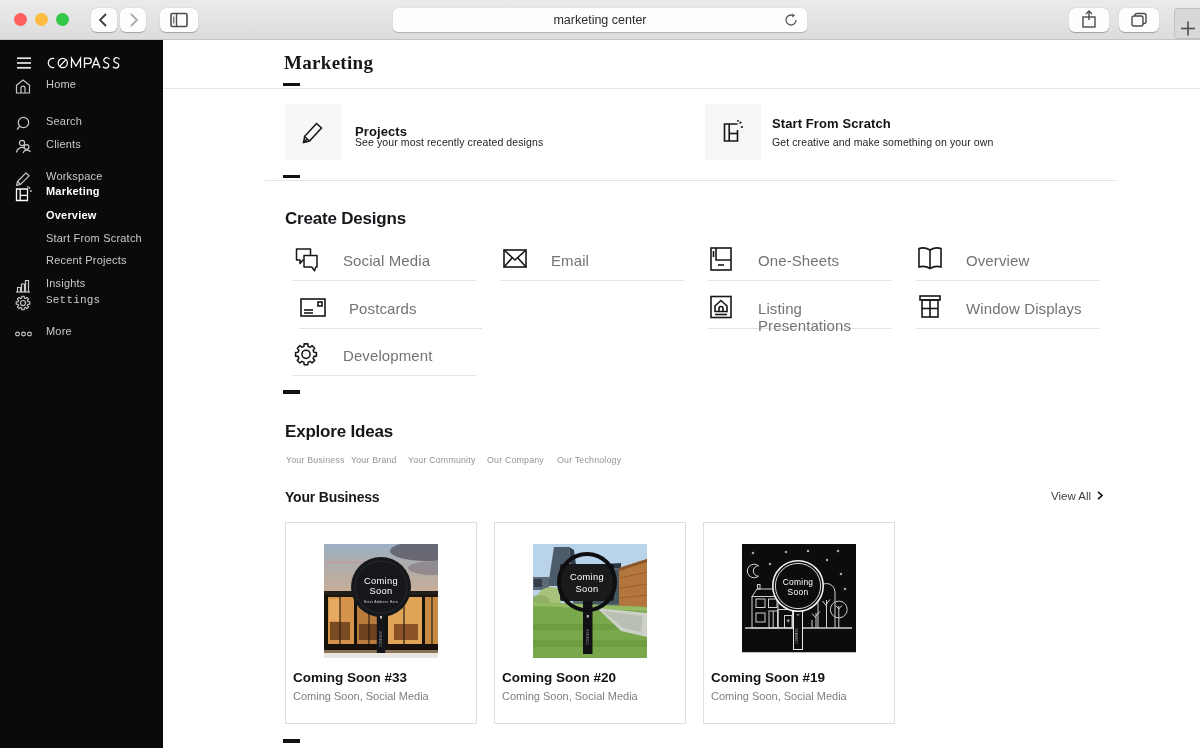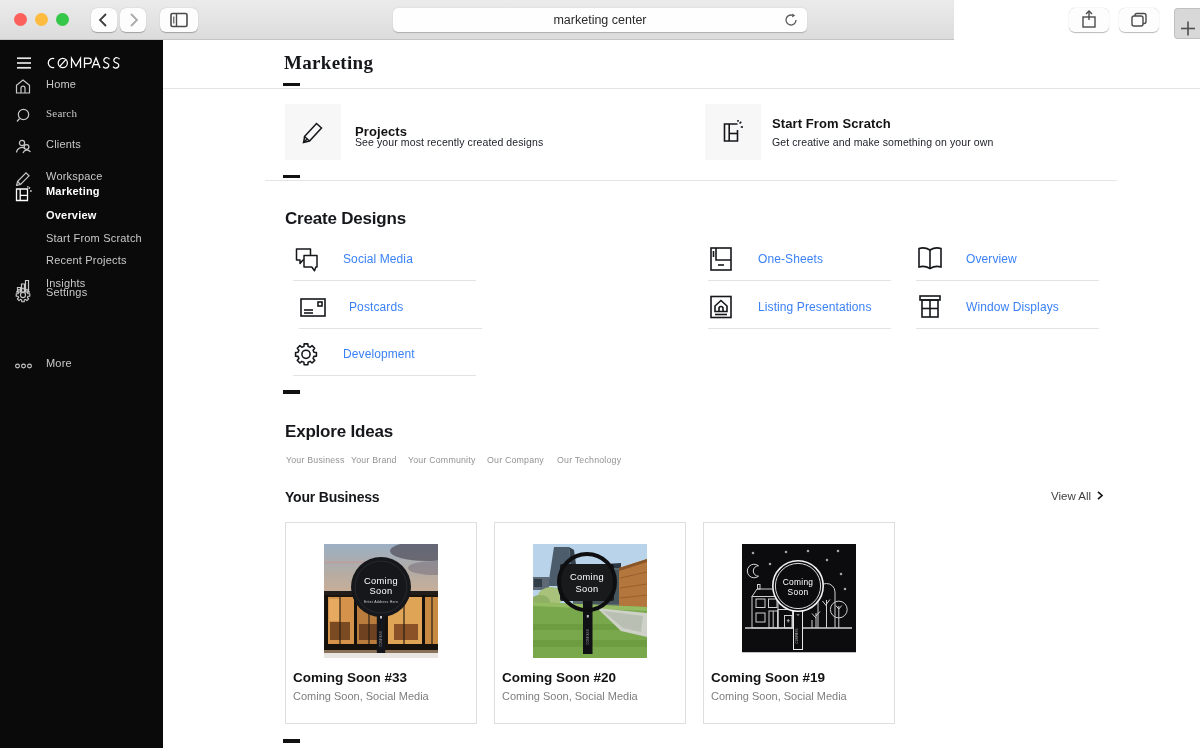--- a/index.html
+++ b/index.html
@@ -2,21 +2,21 @@
 <html><head>
 <meta charset="utf-8">
 <style>
   * { margin:0; padding:0; box-sizing:border-box; }
   html,body { width:1200px; height:748px; overflow:hidden; background:#fff;
     font-family:"Liberation Sans", sans-serif; }
   #page { position:relative; width:1200px; height:748px; }
   .abs { position:absolute; }
 
   
-  #chrome { position:absolute; left:0; top:0; width:954px; height:40px;
+  #chrome { position:absolute; left:0; top:0; width:1200px; height:40px;
     background:linear-gradient(#ebebeb,#dcdcdc); border-bottom:1px solid #c4c4c4; }
   .tl { position:absolute; top:13px; width:13px; height:13px; border-radius:50%; }
   .btn { position:absolute; top:8px; height:24px; background:#fdfdfd;
     border-radius:6px; box-shadow:0 0.5px 1px rgba(0,0,0,0.28); }
   #urlbar { position:absolute; left:393px; top:8px; width:414px; height:24px;
     background:#fefefe; border-radius:5px; box-shadow:0 0.5px 1px rgba(0,0,0,0.22);
     text-align:center; font-size:12.5px; color:#2b2b2b; line-height:24px; }
   #plusbtn { position:absolute; left:1174px; top:8px; width:26px; height:31px;
     background:#d8d8d8; border:1px solid #c0c0c0; border-right:none; border-radius:4px 0 0 4px; }
 
@@ -33,21 +33,21 @@
   .hdiv { position:absolute; height:1px; background:#e4e4e4; }
   h1.pagetitle { position:absolute; left:121px; top:12px; font-family:"Liberation Serif",serif;
     font-size:19px; font-weight:bold; letter-spacing:0.3px; color:#15171b; }
   .ibox { position:absolute; width:56px; height:56px; background:#f7f7f7;
     display:flex; align-items:center; justify-content:center; }
   .cardtitle { font-size:13px; font-weight:bold; color:#121212; letter-spacing:0.1px; }
   .cardsub { font-size:10.5px; color:#20242b; letter-spacing:0.1px; }
   h2.sect { position:absolute; font-size:17px; font-weight:bold; color:#15171b; letter-spacing:-0.2px; }
   .gitem { position:absolute; width:183px; height:47px; border-bottom:1px solid #e3e3e3; }
   .gitem svg { position:absolute; left:0px; top:12px; }
-  .gitem .glbl { position:absolute; left:50px; top:18px; font-size:12px; color:#3b82f6; letter-spacing:0.1px; }
+  .gitem .glbl { position:absolute; left:50px; top:18px; font-size:15px; color:#737373; letter-spacing:0.1px; }
   .tab { position:absolute; top:414.5px; font-size:8.8px; color:#939393; letter-spacing:0.2px; }
   .pcard { position:absolute; top:482px; width:192px; height:202px; background:#fff; border:1px solid #dedede; }
   .pcard .img { position:absolute; left:38px; top:21px; width:118px; height:114px; }
   .pcard .t { position:absolute; left:7px; top:146.5px; font-size:13.5px; font-weight:bold; color:#121212; }
   .pcard .s { position:absolute; left:7px; top:167px; font-size:11px; color:#7e7e7e; }
 </style>
 </head>
 <body>
 <div id="page">
 
@@ -123,21 +123,21 @@
 
     <div class="navitem" style="top:38px;">
       <svg width="16" height="15" viewBox="0 0 16 15">
           <g fill="none" stroke="#c9c9c9" stroke-width="1.2">
         <path d="M1.5 6.2 L8 1 L14.5 6.2 V14 H1.5 Z"></path>
             <path d="M6 14 V9.2 A2 2 0 0 1 10 9.2 V14"></path>
           </g>
         </svg>
       <span class="lbl">Home</span>
     </div>
-    <div class="navitem" style="top:67px;font-family:Liberation Serif, serif;">
+    <div class="navitem" style="top:75px;">
       <svg width="16" height="15" viewBox="0 0 16 15">
           <g fill="none" stroke="#c9c9c9" stroke-width="1.2">
         <circle cx="8.5" cy="6.5" r="5.2"></circle>
             <line x1="4.6" y1="10.5" x2="2" y2="13.5"></line>
           </g>
         </svg>
       <span class="lbl">Search</span>
     </div>
     <div class="navitem" style="top:98px;">
       <svg width="17" height="15" viewBox="0 0 17 15">
@@ -185,30 +185,30 @@
       <svg width="16" height="15" viewBox="0 0 16 15">
           <g fill="none" stroke="#c9c9c9" stroke-width="1.2">
         <line x1="1" y1="14" x2="15" y2="14"></line>
             <path d="M2.5 14 V9.5 H5.5 V14"></path>
             <path d="M6.5 14 V6 H9.5 V14"></path>
             <path d="M10.5 14 V2.5 H13.5 V14"></path>
           </g>
         </svg>
       <span class="lbl">Insights</span>
     </div>
-    <div class="navitem" style="top:246px;">
+    <div class="navitem" style="top:254px;font-family:Liberation Mono, monospace;">
       <svg width="16" height="16" viewBox="0 0 16 16">
           <g fill="none" stroke="#c9c9c9" stroke-width="1.15" stroke-linejoin="round">
         <circle cx="8" cy="8" r="2.55"></circle>
         <path d="M6.79 1.21 L9.21 1.21 L9.29 3.07 L10.57 3.60 L11.95 2.34 L13.66 4.05 L12.40 5.43 L12.93 6.71 L14.79 6.79 L14.79 9.21 L12.93 9.29 L12.40 10.57 L13.66 11.95 L11.95 13.66 L10.57 12.40 L9.29 12.93 L9.21 14.79 L6.79 14.79 L6.71 12.93 L5.43 12.40 L4.05 13.66 L2.34 11.95 L3.60 10.57 L3.07 9.29 L1.21 9.21 L1.21 6.79 L3.07 6.71 L3.60 5.43 L2.34 4.05 L4.05 2.34 L5.43 3.60 L6.71 3.07 Z"></path>
           </g>
         </svg>
       <span class="lbl">Settings</span>
     </div>
-    <div class="navitem" style="top:284.5px;margin-top:32px;">
+    <div class="navitem" style="top:284.5px;">
       <svg width="17" height="8" viewBox="0 0 17 8" style="top:5px;">
           <g fill="none" stroke="#c9c9c9" stroke-width="1.1">
         <circle cx="2.5" cy="4" r="1.9"></circle>
             <circle cx="8.5" cy="4" r="1.9"></circle>
             <circle cx="14.5" cy="4" r="1.9"></circle>
           </g>
         </svg>
       <span class="lbl">More</span>
     </div>
   </div>
@@ -259,20 +259,30 @@
     <h2 class="sect" style="left:122px; top:169px;">Create Designs</h2>
 
     <div class="gitem" style="left:130px; top:194px;">
       <svg width="28" height="26" viewBox="0 0 28 26">
           <g stroke="#15171b" stroke-width="1.5" stroke-linejoin="round">
         <path d="M3.5 3 H17.5 V14 H10 L7 17.5 V14 H3.5 Z" fill="#fff"></path>
         <path d="M11 9.5 H24 V21 H22.8 L21.5 24.8 L18.8 21 H11 Z" fill="#fff"></path>
           </g>
         </svg>
       <span class="glbl">Social Media</span>
+    </div>
+    <div class="gitem" style="left:338px; top:194px;">
+      <svg width="28" height="26" viewBox="0 0 28 26">
+          <g fill="none" stroke="#15171b" stroke-width="1.6">
+        <rect x="3" y="4" width="22" height="17"></rect>
+            <path d="M3 4 L14 14 L25 4"></path>
+            <path d="M3 21 L11.5 11.5 M25 21 L16.5 11.5"></path>
+          </g>
+        </svg>
+      <span class="glbl">Email</span>
     </div>
     <div class="gitem" style="left:545px; top:194px;">
       <svg width="26" height="26" viewBox="0 0 26 26">
           <g fill="none" stroke="#15171b" stroke-width="1.6">
         <rect x="3" y="2" width="20" height="22"></rect>
             <path d="M8 2 V14 H23"></path>
             <line x1="5.5" y1="5" x2="5.5" y2="11"></line>
             <line x1="10" y1="19" x2="16" y2="19"></line>
           </g>
         </svg>

